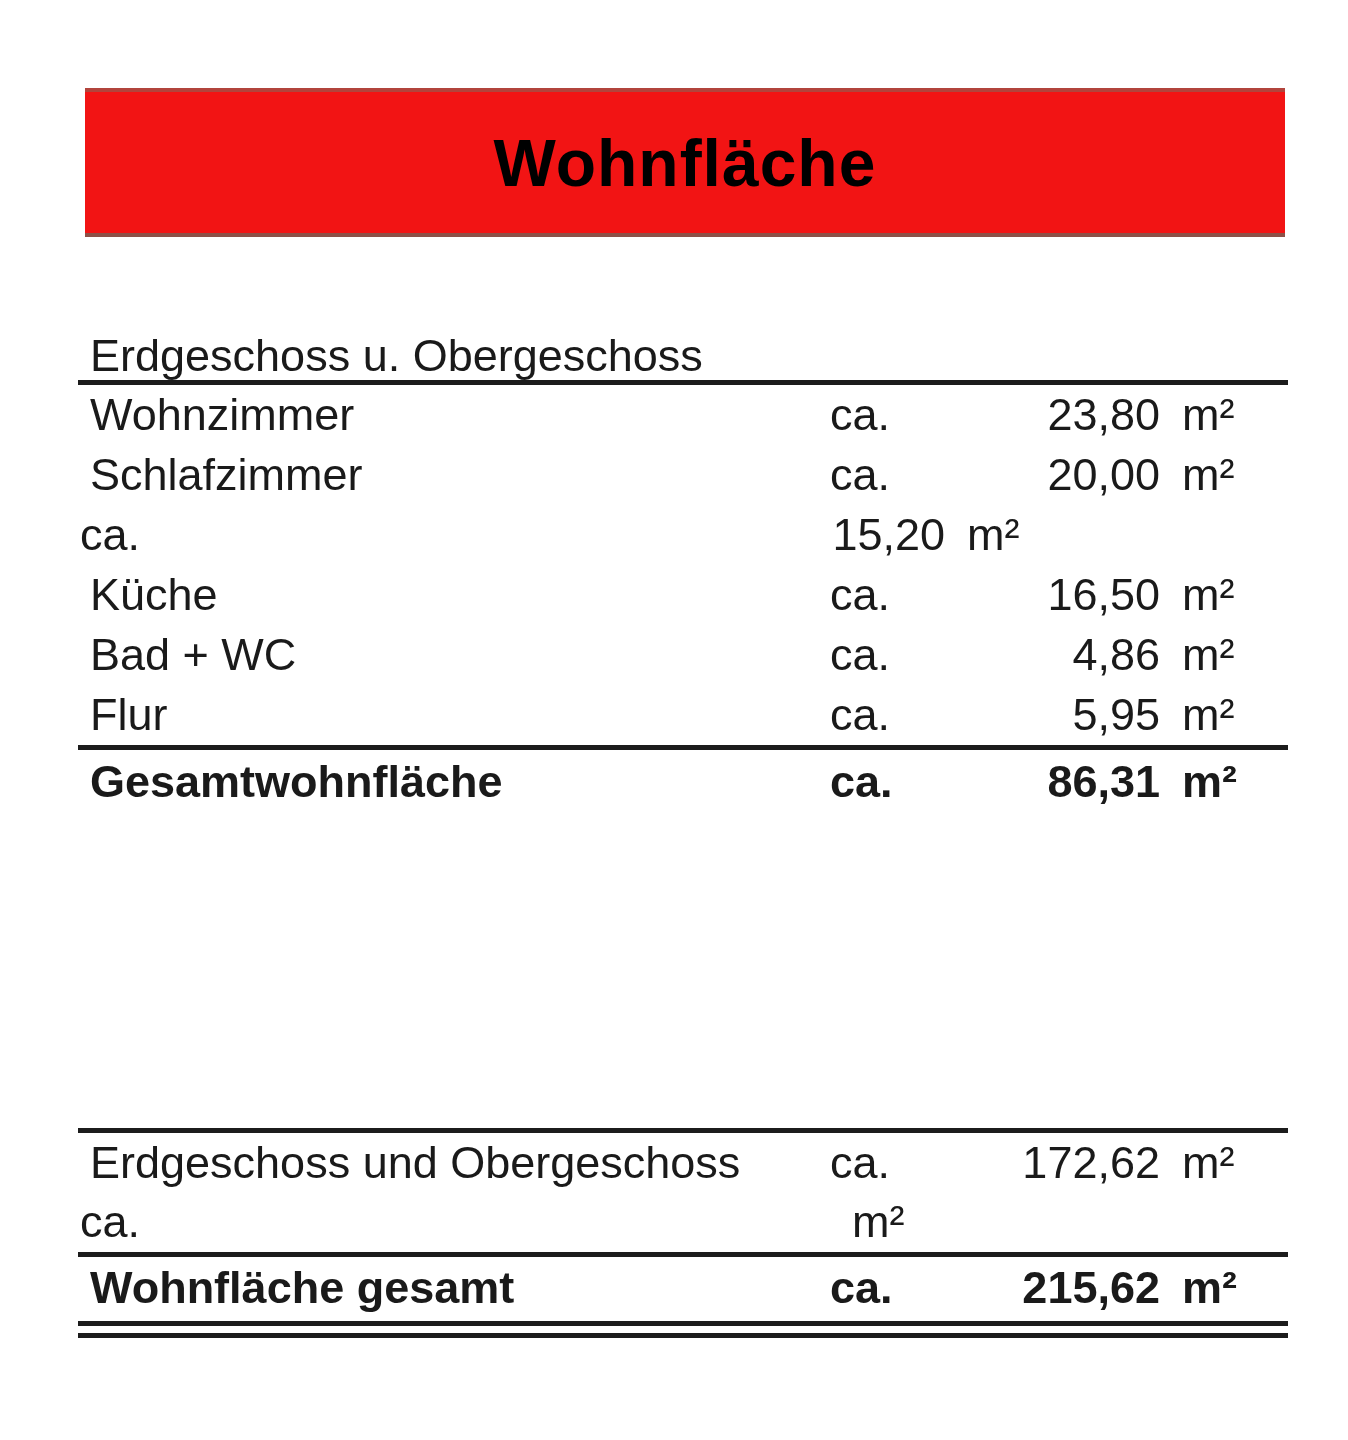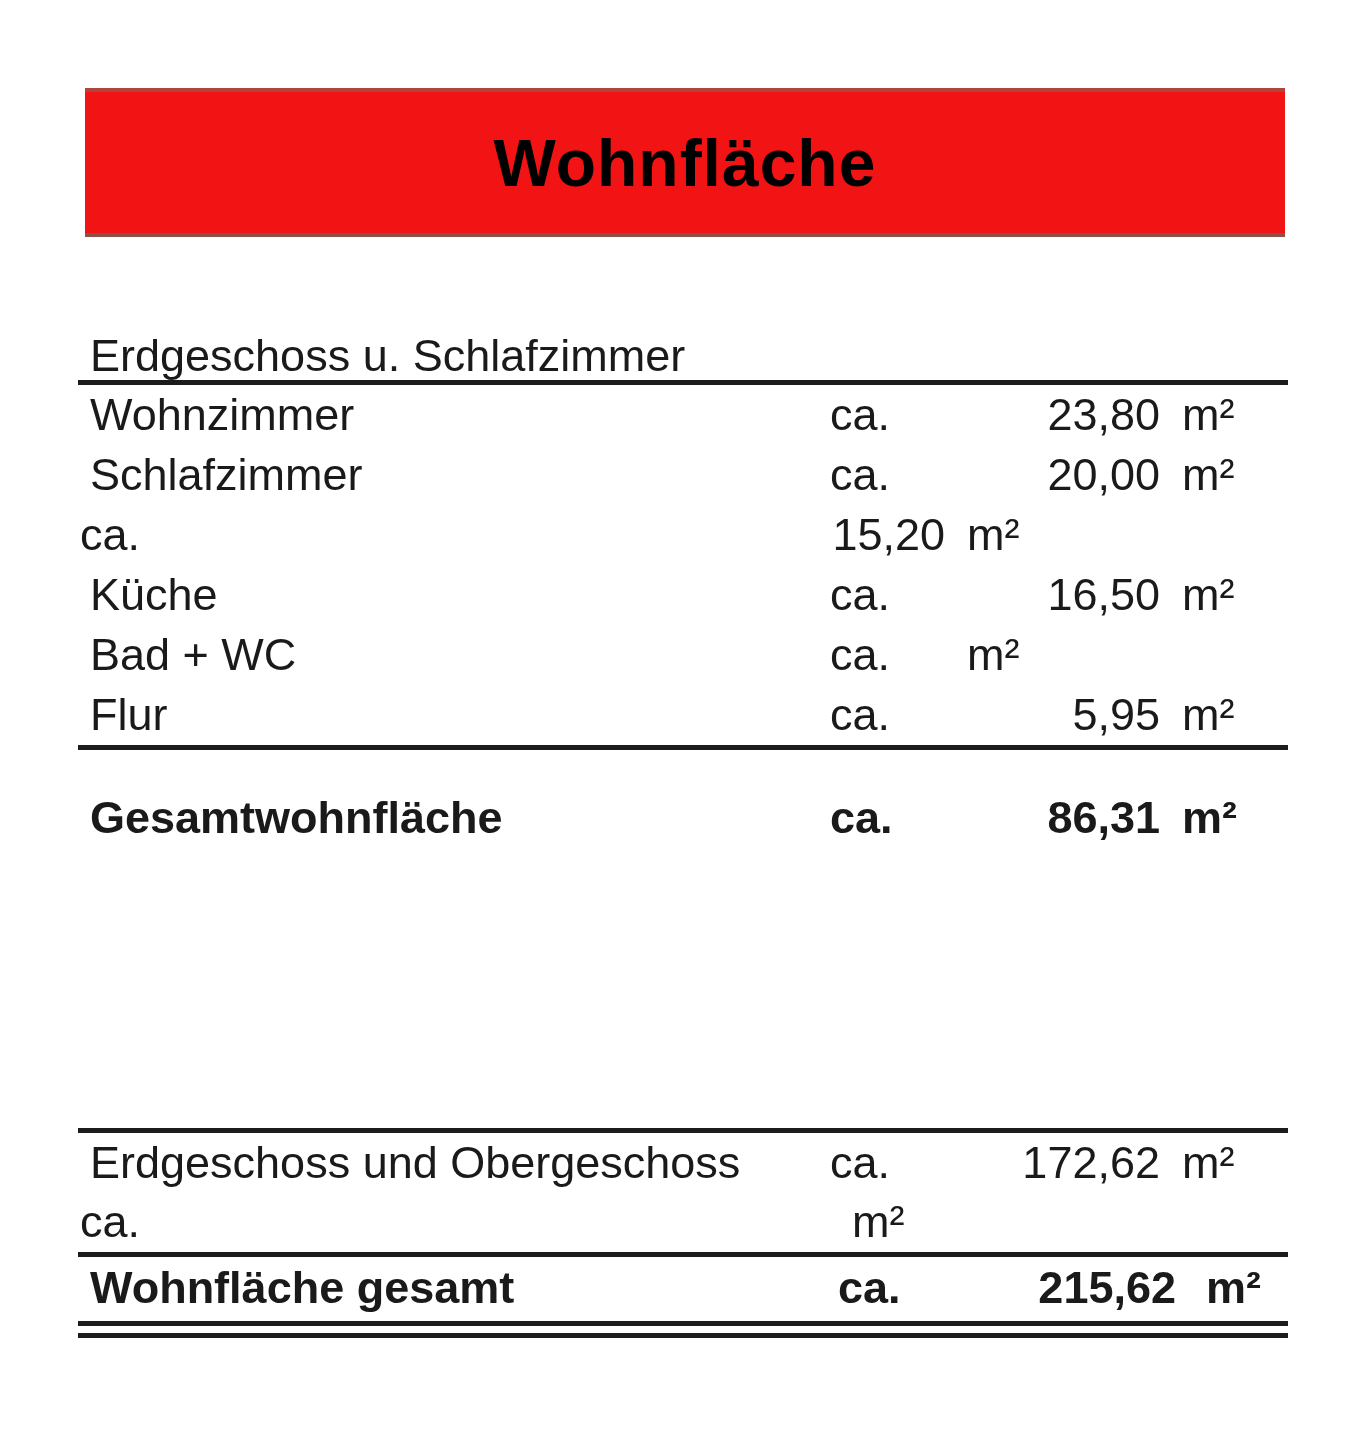--- a/index.html
+++ b/index.html
@@ -89,41 +89,41 @@
 
   .trow {
     display: grid;
     grid-template-columns: 750px 115px 215px 98px;
     align-items: center;
     height: 60px;
     font-size: 45px;
     white-space: nowrap;
   }
   .trow-total { font-weight: bold; }
-  .total1 { position: absolute; left: 0; top: 752px;  width: 1178px; margin-top: 36px; }
-  .total2 { position: absolute; left: 0; top: 1258px; width: 1178px; gap: 8px; }
+  .total1 { position: absolute; left: 0; top: 752px;  width: 1178px; }
+  .total2 { position: absolute; left: 0; top: 1258px; width: 1178px; }
   .t2row  { height: 59px; }
 
   .cell-label { padding-left: 10px; }
   .cell-ca    { text-align: left; }
   .cell-value { text-align: right; }
   .cell-unit  { text-align: left; padding-left: 22px; }
 </style>
 </head>
 <body>
 
 <div class="page">
 
   <div class="banner">
     <span class="banner-title">Wohnfläche</span>
   </div>
 
   <div class="content">
 
-    <div class="section-header">Erdgeschoss u. Schlafzimmer</div>
+    <div class="section-header">Erdgeschoss u. Obergeschoss</div>
     <div class="rule rule-header"></div>
 
     <div class="rows rows-table1">
       <div class="trow">
         <span class="cell-label">Wohnzimmer</span>
         <span class="cell-ca">ca.</span>
         <span class="cell-value">23,80</span>
         <span class="cell-unit">m²</span>
       </div>
       <div class="trow">
@@ -139,20 +139,21 @@
       </div>
       <div class="trow">
         <span class="cell-label">Küche</span>
         <span class="cell-ca">ca.</span>
         <span class="cell-value">16,50</span>
         <span class="cell-unit">m²</span>
       </div>
       <div class="trow">
         <span class="cell-label">Bad + WC</span>
         <span class="cell-ca">ca.</span>
+        <span class="cell-value">4,86</span>
         <span class="cell-unit">m²</span>
       </div>
       <div class="trow">
         <span class="cell-label">Flur</span>
         <span class="cell-ca">ca.</span>
         <span class="cell-value">5,95</span>
         <span class="cell-unit">m²</span>
       </div>
     </div>
 

